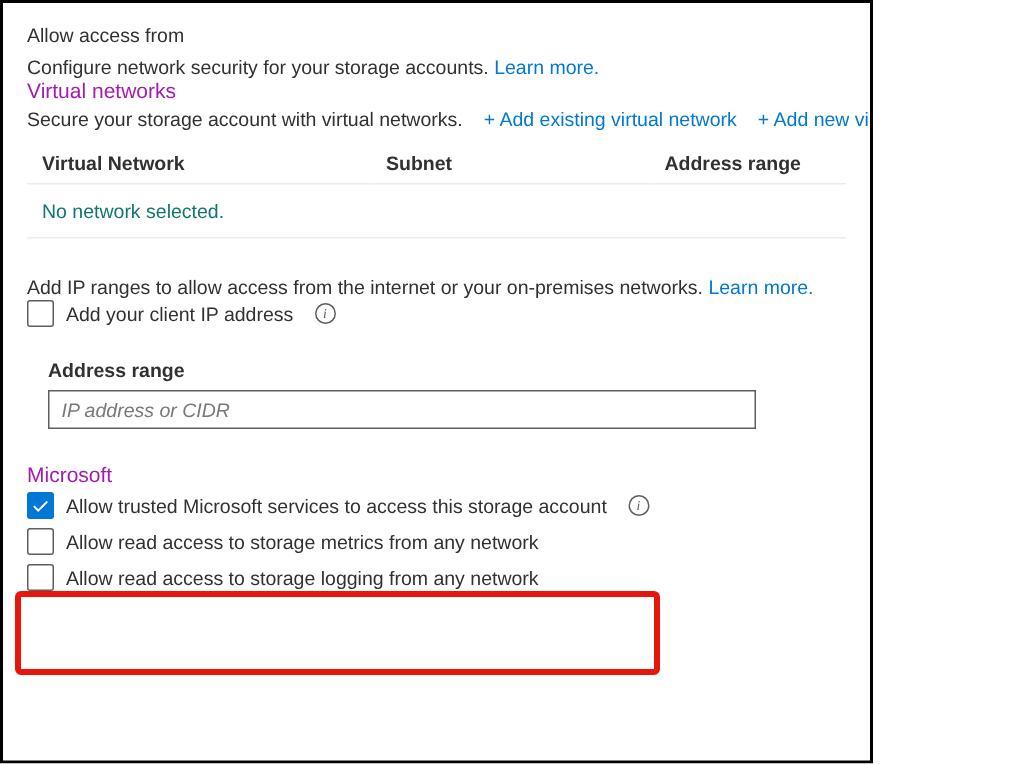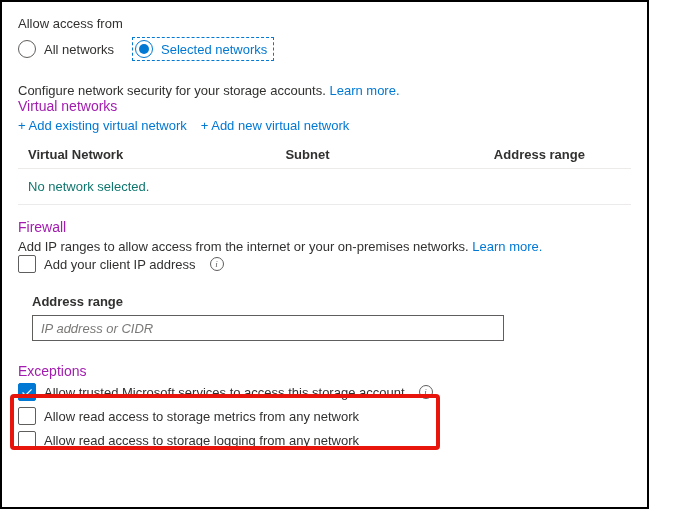--- a/index.html
+++ b/index.html
@@ -3,21 +3,21 @@
 <meta charset="utf-8">
 <style>
   * { box-sizing: border-box; margin: 0; padding: 0; }
   body {
     font-family: "Segoe UI", Arial, sans-serif;
     font-size: 13px;
     color: #323130;
     background: #fff;
   }
   .frame {
-    width: 649px;
+    width: 582px;
     height: 509px;
     border: 2px solid #000;
     padding: 14px 16px 16px 16px;
     position: relative;
     overflow: hidden;
   }
   .section-title {
     font-size: 13px;
     color: #323130;
     margin-bottom: 6px;
@@ -77,21 +77,21 @@
     align-items: baseline;
     gap: 14px;
     margin-bottom: 8px;
     white-space: nowrap;
   }
   .vnet-desc { font-size: 13px; color: #323130; }
   
   .tbl {
     width: 100%;
     border-collapse: collapse;
-    margin-bottom: 14px;
+    margin-bottom: 25px;
   }
   .tbl th {
     text-align: left;
     font-weight: 600;
     font-size: 13px;
     padding: 6px 4px 6px 10px;
     border-bottom: 1px solid #edebe9;
   }
   .tbl td {
     font-size: 13px;
@@ -164,79 +164,67 @@
   }
   .exceptions-list .checkbox-row { margin-bottom: 6px; }
 </style>
 </head>
 <body>
 
 <div class="frame">
 
   
   <div class="section-title">Allow access from</div>
-  <div class="radio-row">
-    <label class="radio-opt">
-      <span class="radio-circle"></span>
-      <span class="label">All networks</span>
-    </label>
-    <label class="radio-opt selected-wrap">
-      <span class="radio-circle selected">
-        <span class="radio-dot"></span>
-      </span>
-      <span class="label">Selected networks</span>
-    </label>
-  </div>
 
   <div class="desc">
     <span>Configure network security for your storage accounts.</span>
     <span class="link">Learn more.</span>
   </div>
 
   
   <div class="subhead">Virtual networks</div>
   <div class="vnet-row">
+    <span class="vnet-desc">Secure your storage account with virtual networks.</span>
     <span class="link">+ Add existing virtual network</span>
     <span class="link">+ Add new virtual network</span>
   </div>
 
   <table class="tbl">
     <thead>
       <tr>
         <th class="col-network">Virtual Network</th>
         <th class="col-subnet">Subnet</th>
         <th class="col-range">Address range</th>
       </tr>
     </thead>
     <tbody>
       <tr>
         <td colspan="3">No network selected.</td>
       </tr>
     </tbody>
   </table>
 
   
-  <div class="subhead">Firewall</div>
   <div class="fw-desc">
     <span>Add IP ranges to allow access from the internet or your on-premises networks.</span>
     <span class="link">Learn more.</span>
   </div>
   <div class="checkbox-row">
     <span class="chk">
       
     </span>
     <span>Add your client IP address</span>
     <span class="info-icon">i</span>
   </div>
 
   <div class="addr-label">Address range</div>
   <input class="addr-input" type="text" placeholder="IP address or CIDR" style="">
 
   
-  <div class="subhead">Exceptions</div>
+  <div class="subhead">Microsoft</div>
   <div class="exceptions-list">
     <div class="checkbox-row">
       <span class="chk checked">
         <svg width="12" height="12" viewBox="0 0 12 12">
             <path d="M4.5 8.5 2 6l-.9.9L4.5 10.3 11 3.8l-.9-.9z" fill="#fff"></path>
           </svg>
       </span>
       <span>Allow trusted Microsoft services to access this storage account</span>
       <span class="info-icon">i</span>
     </div>

